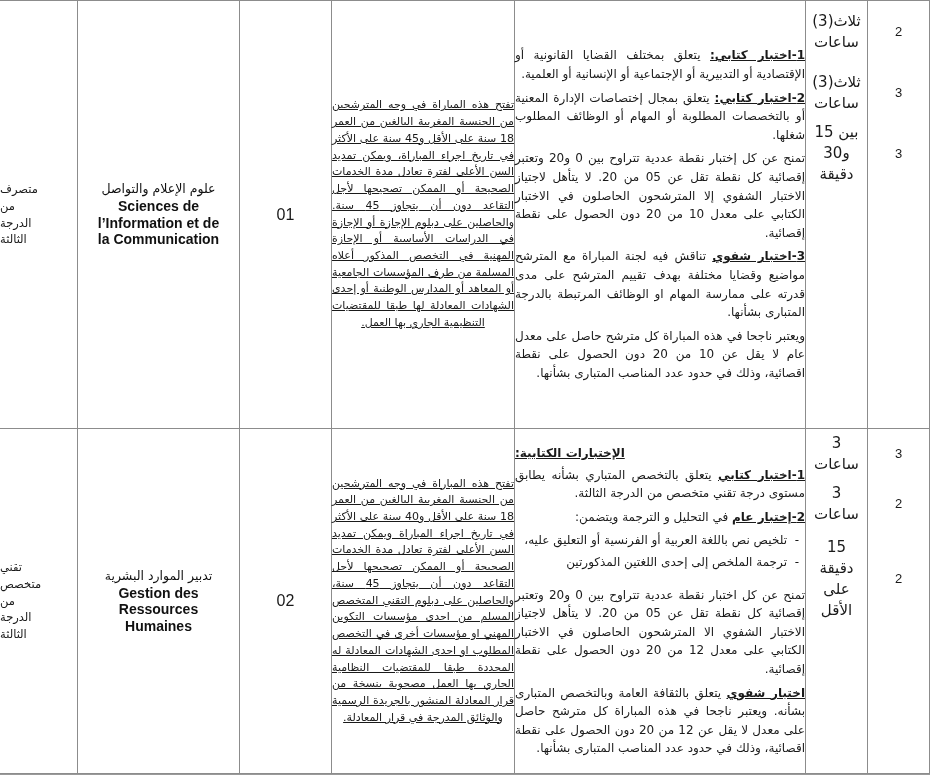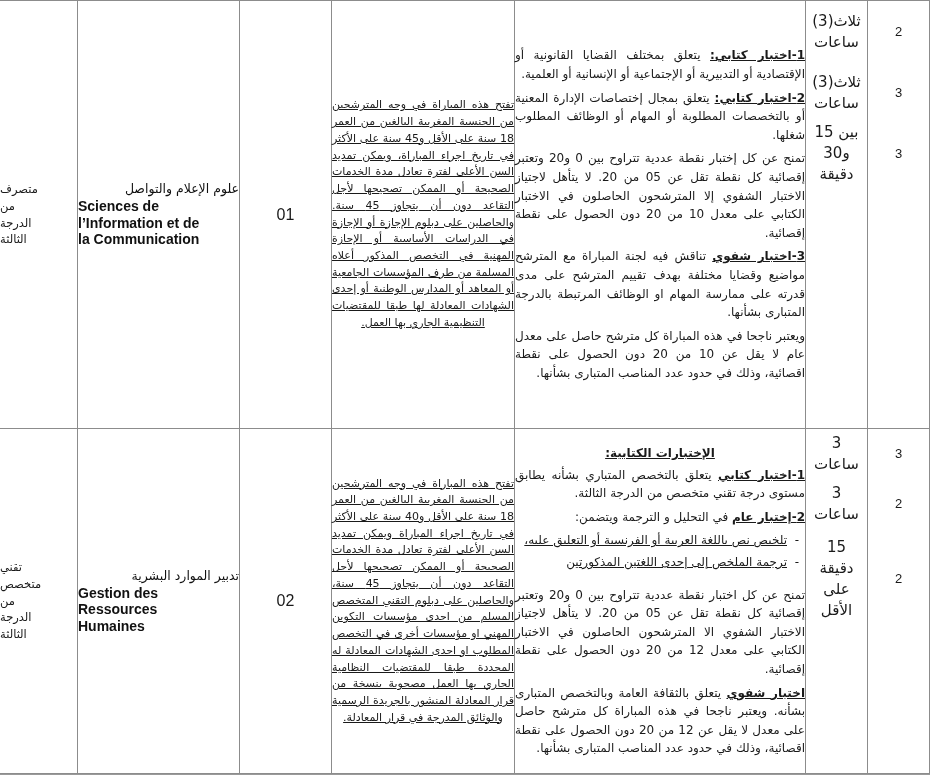--- a/index.html
+++ b/index.html
@@ -53,20 +53,21 @@
     text-align: left;
     font-size: 11.5px;
     line-height: 1.45;
     color: #1a1a1a;
     padding: 2px 4px;
   }
   .grade-cell .gl { display: block; white-space: nowrap; }
 
   
   .spec-cell {
+    text-align: center;
     padding: 4px 6px;
     line-height: 1.3;
   }
   .spec-ar {
     font-size: 12.5px;
     display: block;
     margin-bottom: 1px;
     color: #111;
   }
   .spec-fr {
@@ -103,26 +104,25 @@
   .exam-cell {
     vertical-align: top;
     padding: 5px 7px;
     font-size: 12px;
     line-height: 1.55;
     text-align: justify;
   }
   .exam-cell p { margin: 0 0 5px 0; }
   .exam-cell p:last-child { margin-bottom: 0; }
   .exam-cell .u { text-decoration: underline; font-weight: bold; }
-  .exam-cell .hd { text-decoration: underline; font-weight: bold; display: block; text-align: center; margin-bottom: 3px;}
+  .exam-cell .hd { text-decoration: underline; font-weight: bold; display: block; text-align: left; margin-bottom: 3px;}
   .exam-cell ul {
     margin: 2px 0 14px 0;
     padding: 0 18px 0 0;
     list-style: none;
-    text-decoration: underline;
   }
   .exam-cell ul li {
     position: relative;
     margin-bottom: 3px;
     text-align: justify;
   }
   .exam-cell ul li:before {
     content: "-";
     position: absolute;
     right: -12px;

